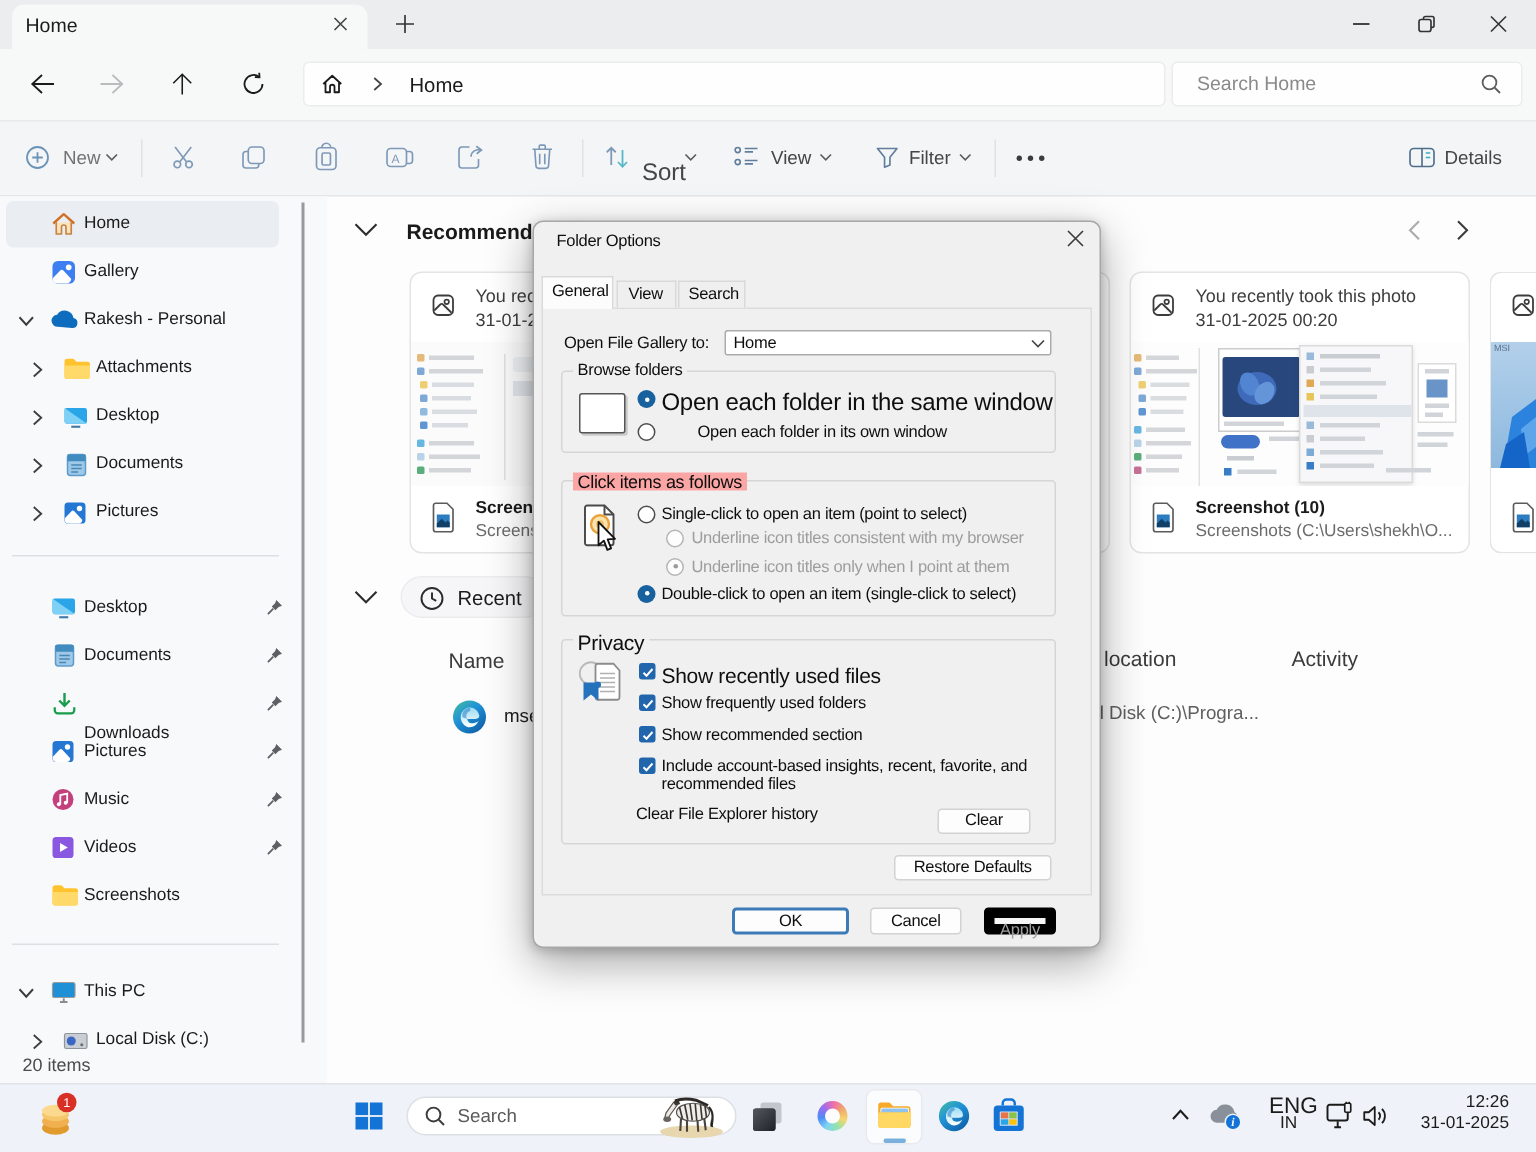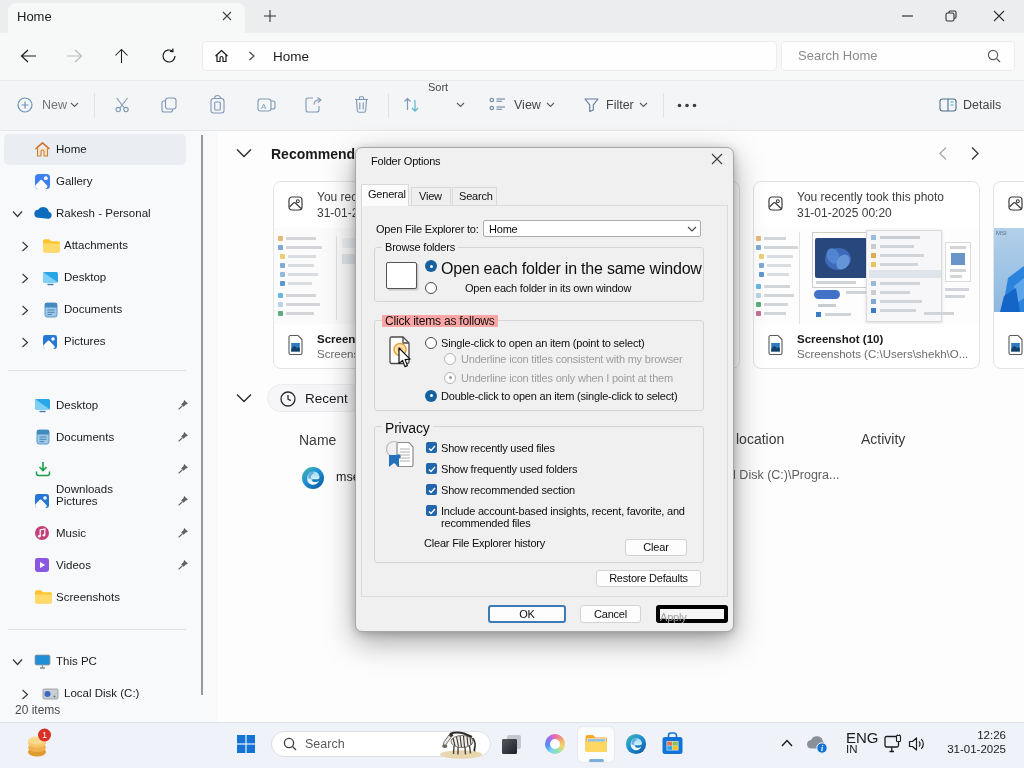--- a/index.html
+++ b/index.html
@@ -98,21 +98,21 @@
       <path d="M9 7.5 C9 4 12 2.5 15.5 2.8 M12.5 0.5 L16 3 L12.8 5.5" stroke="#7e99b7" stroke-width="1.1" fill="none"></path>
     </svg>
 <svg class="ab" style="left:354px;top:96px" width="15" height="17" viewBox="0 0 15 17">
       <path d="M1 3.5 H14 M5.5 3 V1.5 a0.8 0.8 0 0 1 0.8-0.8 h2.4 a0.8 0.8 0 0 1 0.8 0.8 V3 M2.5 3.5 L3.3 14.5 a1.8 1.8 0 0 0 1.8 1.7 h4.8 a1.8 1.8 0 0 0 1.8-1.7 L12.5 3.5 M5.8 6.5 v7 M9.2 6.5 v7" stroke="#7e99b7" stroke-width="1.1" fill="none"></path>
     </svg>
 <div class="ab" style="left:388px;top:93px;width:1px;height:25px;background:#e2e2e2"></div>
 <svg class="ab" style="left:403px;top:97px" width="17" height="16" viewBox="0 0 17 16">
       <path d="M4.5 13 V1.5 M1.5 4.5 L4.5 1.5 L7.5 4.5" stroke="#7e99b7" stroke-width="1.2" fill="none"></path>
       <path d="M12 3 V14 M9 11 L12 14.2 L15 11" stroke="#58b7c8" stroke-width="1.2" fill="none"></path>
     </svg>
-<div class="ab" style="left:428px;top:82px;font-size:11px;color:#454545">Sort</div>
+<div class="ab" style="left:428px;top:108px;font-size:16px;color:#454545">Sort</div>
 <svg class="ab" style="left:456px;top:102px" width="9" height="6" viewBox="0 0 9 6">
       <path d="M1 1 L4.5 4.5 L8 1" stroke="#5c5c5c" stroke-width="1.1" fill="none"></path>
     </svg>
 <svg class="ab" style="left:489px;top:97px" width="17" height="16" viewBox="0 0 17 16">
       <circle cx="2.8" cy="3" r="1.7" stroke="#5f7d9d" stroke-width="1.1" fill="none"></circle>
       <circle cx="2.8" cy="11" r="1.7" stroke="#5f7d9d" stroke-width="1.1" fill="none"></circle>
       <path d="M7.5 2 H16 M7.5 4.2 H13 M7.5 10 H16 M7.5 12.2 H13" stroke="#5f7d9d" stroke-width="1.1"></path>
     </svg>
 <div class="ab" style="left:514px;top:99px;font-size:12.5px;color:#454545">View</div>
 <svg class="ab" style="left:546px;top:102px" width="9" height="6" viewBox="0 0 9 6">
@@ -517,21 +517,21 @@
 
 <div class="ab" style="left:361px;top:205px;width:367px;height:392px;background:#f0f0f0;border:1px solid #dcdcdc"></div>
 
 <div class="ab" style="left:411px;top:187px;width:40px;height:18px;background:#efefef;border:1px solid #d9d9d9;border-bottom:none"></div>
 <div class="ab" style="left:452px;top:187px;width:45px;height:18px;background:#efefef;border:1px solid #d9d9d9;border-bottom:none"></div>
 <div class="ab" style="left:361px;top:184px;width:48px;height:22px;background:#fcfcfc;border:1px solid #d9d9d9;border-bottom:none"></div>
 <div class="ab" style="left:368px;top:189px;font-size:11px;letter-spacing:-0.2px;color:#0e0e0e">General</div>
 <div class="ab" style="left:419px;top:191px;font-size:11px;letter-spacing:-0.2px;color:#0e0e0e">View</div>
 <div class="ab" style="left:459px;top:191px;font-size:11px;letter-spacing:-0.2px;color:#0e0e0e">Search</div>
 
-<div class="ab" style="left:376px;top:224px;font-size:11px;letter-spacing:-0.2px;color:#0e0e0e">Open File Explorer to:</div>
+<div class="ab" style="left:376px;top:224px;font-size:11px;letter-spacing:-0.2px;color:#0e0e0e">Open File Gallery to:</div>
 <div class="ab" style="left:483px;top:220px;width:218px;height:17px;background:#fff;border:1px solid #acacac;border-radius:2px"></div>
 <div class="ab" style="left:489px;top:224px;font-size:11px;letter-spacing:-0.2px;color:#0e0e0e">Home</div>
 <svg class="ab" style="left:687px;top:226px" width="10" height="6" viewBox="0 0 10 6">
       <path d="M1 1 L5 5 L9 1" stroke="#444" stroke-width="1.1" fill="none"></path>
     </svg>
 
 <div class="ab" style="left:374px;top:247px;width:330px;height:55px;border:1px solid #d5d5d5;border-radius:3px"></div>
 <div class="ab" style="left:382px;top:242px;background:#f0f0f0;padding:0 3px;font-size:11px;letter-spacing:-0.2px;color:#0e0e0e">Browse folders</div>
 <div class="ab" style="left:386px;top:262px;width:31px;height:27px;background:#fff;border:1.6px solid #555;border-radius:2px;box-shadow:1.5px 1.5px 0 #c9c9c9"></div>
 <span class="ab" style="left:425px;top:260px;width:12px;height:12px;border-radius:50%;background:#16619e"></span>
@@ -565,21 +565,21 @@
       <circle cx="9" cy="9" r="7.5" fill="none" stroke="#b9b9b9" stroke-width="1.2"></circle>
       <path d="M12 4 a1.5 1.5 0 0 1 1.5-1.5 H24 L28 7 V25 a1.5 1.5 0 0 1-1.5 1.5 H13.5 A1.5 1.5 0 0 1 12 25 Z" fill="#fff" stroke="#8c8c8c" stroke-width="1.2"></path>
       <path d="M15 9 H25 M15 12 H25 M15 15 H25 M15 18 H25 M15 21 H25" stroke="#b0b0b0" stroke-width="1"></path>
       <path d="M4 15 H14 V27 L9 23 L4 27 Z" fill="#2471bc"></path>
       <circle cx="13.5" cy="16.5" r="2.2" fill="#2471bc"></circle>
     </svg>
 <span class="ab" style="left:426px;top:442px;width:11px;height:11px;background:#2166ac;border-radius:2px"></span>
     <svg class="ab" style="left:428px;top:444.5px" width="8" height="7" viewBox="0 0 8 7">
       <path d="M1 3.5 L3 5.5 L7 1" stroke="#fff" stroke-width="1.3" fill="none"></path>
     </svg>
-<div class="ab" style="left:441px;top:443px;font-size:11px;letter-spacing:-0.2px;color:#0e0e0e">Show recently used files</div>
+<div class="ab" style="left:441px;top:443px;font-size:14px;letter-spacing:-0.2px;color:#0e0e0e">Show recently used files</div>
 <span class="ab" style="left:426px;top:463px;width:11px;height:11px;background:#2166ac;border-radius:2px"></span>
     <svg class="ab" style="left:428px;top:465.5px" width="8" height="7" viewBox="0 0 8 7">
       <path d="M1 3.5 L3 5.5 L7 1" stroke="#fff" stroke-width="1.3" fill="none"></path>
     </svg>
 <div class="ab" style="left:441px;top:464px;font-size:11px;letter-spacing:-0.2px;color:#0e0e0e">Show frequently used folders</div>
 <span class="ab" style="left:426px;top:484px;width:11px;height:11px;background:#2166ac;border-radius:2px"></span>
     <svg class="ab" style="left:428px;top:486.5px" width="8" height="7" viewBox="0 0 8 7">
       <path d="M1 3.5 L3 5.5 L7 1" stroke="#fff" stroke-width="1.3" fill="none"></path>
     </svg>
 <div class="ab" style="left:441px;top:485px;font-size:11px;letter-spacing:-0.2px;color:#0e0e0e">Show recommended section</div>
@@ -588,21 +588,21 @@
       <path d="M1 3.5 L3 5.5 L7 1" stroke="#fff" stroke-width="1.3" fill="none"></path>
     </svg>
 <div class="ab" style="left:441px;top:506px;font-size:11px;letter-spacing:-0.2px;color:#0e0e0e">Include account-based insights, recent, favorite, and</div>
 <div class="ab" style="left:441px;top:518px;font-size:11px;letter-spacing:-0.2px;color:#0e0e0e">recommended files</div>
 <div class="ab" style="left:424px;top:538px;font-size:11px;letter-spacing:-0.2px;color:#0e0e0e">Clear File Explorer history</div>
 <div class="ab" style="left:625px;top:539px;width:62px;height:17px;background:#fdfdfd;border:1px solid #d2d2d2;border-radius:3px;text-align:center;font-size:11px;letter-spacing:-0.2px;color:#0e0e0e;line-height:15px">Clear</div>
 <div class="ab" style="left:596px;top:570px;width:105px;height:17px;background:#fdfdfd;border:1px solid #d2d2d2;border-radius:3px;text-align:center;font-size:11px;letter-spacing:-0.2px;color:#0e0e0e;line-height:15px">Restore Defaults</div>
 
 <div class="ab" style="left:488px;top:605px;width:78px;height:18px;background:#fdfdfd;border:2px solid #3d7ab8;border-radius:3px;text-align:center;font-size:11px;letter-spacing:-0.2px;color:#0e0e0e;line-height:14px">OK</div>
 <div class="ab" style="left:580px;top:605px;width:61px;height:18px;background:#fdfdfd;border:1px solid #d2d2d2;border-radius:3px;text-align:center;font-size:11px;letter-spacing:-0.2px;color:#0e0e0e;line-height:16px">Cancel</div>
-<div class="ab" style="left:656px;top:605px;width:72px;height:18px;background:#f5f5f5;border:4px solid #000000;border-radius:3px;text-align:left;font-size:11px;letter-spacing:-0.2px;color:#a0a0a0;line-height:16px">Apply</div>
+<div class="ab" style="left:656px;top:605px;width:48px;height:18px;background:#f5f5f5;border:7px solid #000000;border-radius:3px;text-align:center;font-size:11px;letter-spacing:-0.2px;color:#a0a0a0;line-height:16px">Apply</div>
 
 <svg class="ab" style="left:397px;top:347px;z-index:50" width="15" height="22" viewBox="0 0 15 22">
       <path d="M2 1 L2 16.5 L5.6 13.4 L7.9 19.6 L10.4 18.6 L8.1 12.6 L13 12.2 Z" fill="#fff" stroke="#111" stroke-width="1.2" stroke-linejoin="round"></path>
     </svg>
 
 <div class="ab" style="left:15px;top:704px;font-size:12px;color:#4b4b4b">20 items</div>
 <div class="ab" style="left:0;top:722px;width:1024px;height:46px;background:#eff3f9;border-top:1px solid #dfe3e8"></div>
 
 <svg class="ab" style="left:26px;top:728px" width="26" height="30" viewBox="0 0 26 30">
       <ellipse cx="11" cy="24" rx="9" ry="4.5" fill="#e09a2e"></ellipse>
@@ -693,21 +693,21 @@
 
 <svg class="ab" style="left:781px;top:739px" width="12" height="8" viewBox="0 0 12 8">
       <path d="M1 7 L6 1.5 L11 7" stroke="#1b1b1b" stroke-width="1.4" fill="none"></path>
     </svg>
 <svg class="ab" style="left:806px;top:735px" width="24" height="19" viewBox="0 0 24 19">
       <path d="M5.5 13.5 a4.3 4.3 0 0 1-.4-8.6 A6.3 6.3 0 0 1 17 6.5 a3.8 3.8 0 0 1-.6 7 Z" fill="#8a9099"></path>
       <circle cx="16" cy="13" r="5.2" fill="#1374d6" stroke="#eff3f9" stroke-width="1"></circle>
       <text x="16" y="15.8" font-size="8" fill="#fff" text-anchor="middle" font-family="Liberation Serif" font-style="italic" font-weight="bold">i</text>
     </svg>
 <div class="ab" style="left:846px;top:730px;width:26px;text-align:left;font-size:15px;color:#1b1b1b">ENG</div>
-<div class="ab" style="left:846px;top:744px;width:26px;font-size:11.5px;color:#1b1b1b">IN</div>
+<div class="ab" style="left:846px;top:744px;width:26px;text-align:center;font-size:11.5px;color:#1b1b1b">IN</div>
 <svg class="ab" style="left:884px;top:735px" width="19" height="18" viewBox="0 0 19 18">
       <rect x="1" y="1.5" width="13.5" height="10.5" rx="1.5" fill="none" stroke="#1b1b1b" stroke-width="1.3"></rect>
       <path d="M5.5 16.5 h4.5 M7.8 12.5 V16" stroke="#1b1b1b" stroke-width="1.3"></path>
       <rect x="12.5" y="0.5" width="4" height="6" rx="0.8" fill="#eff3f9" stroke="#1b1b1b" stroke-width="1.1"></rect>
       <path d="M13.5 0.8 V-0.5 M15.5 0.8 V-0.5" stroke="#1b1b1b" stroke-width="1"></path>
     </svg>
 <svg class="ab" style="left:908px;top:736px" width="18" height="16" viewBox="0 0 18 16">
       <path d="M1.5 5.5 H4.5 L8.5 2 V14 L4.5 10.5 H1.5 Z" fill="none" stroke="#1b1b1b" stroke-width="1.2" stroke-linejoin="round"></path>
       <path d="M11 5.5 a3.5 3.5 0 0 1 0 5 M13.3 3.2 a6.8 6.8 0 0 1 0 9.6" stroke="#1b1b1b" stroke-width="1.2" fill="none"></path>
     </svg>

